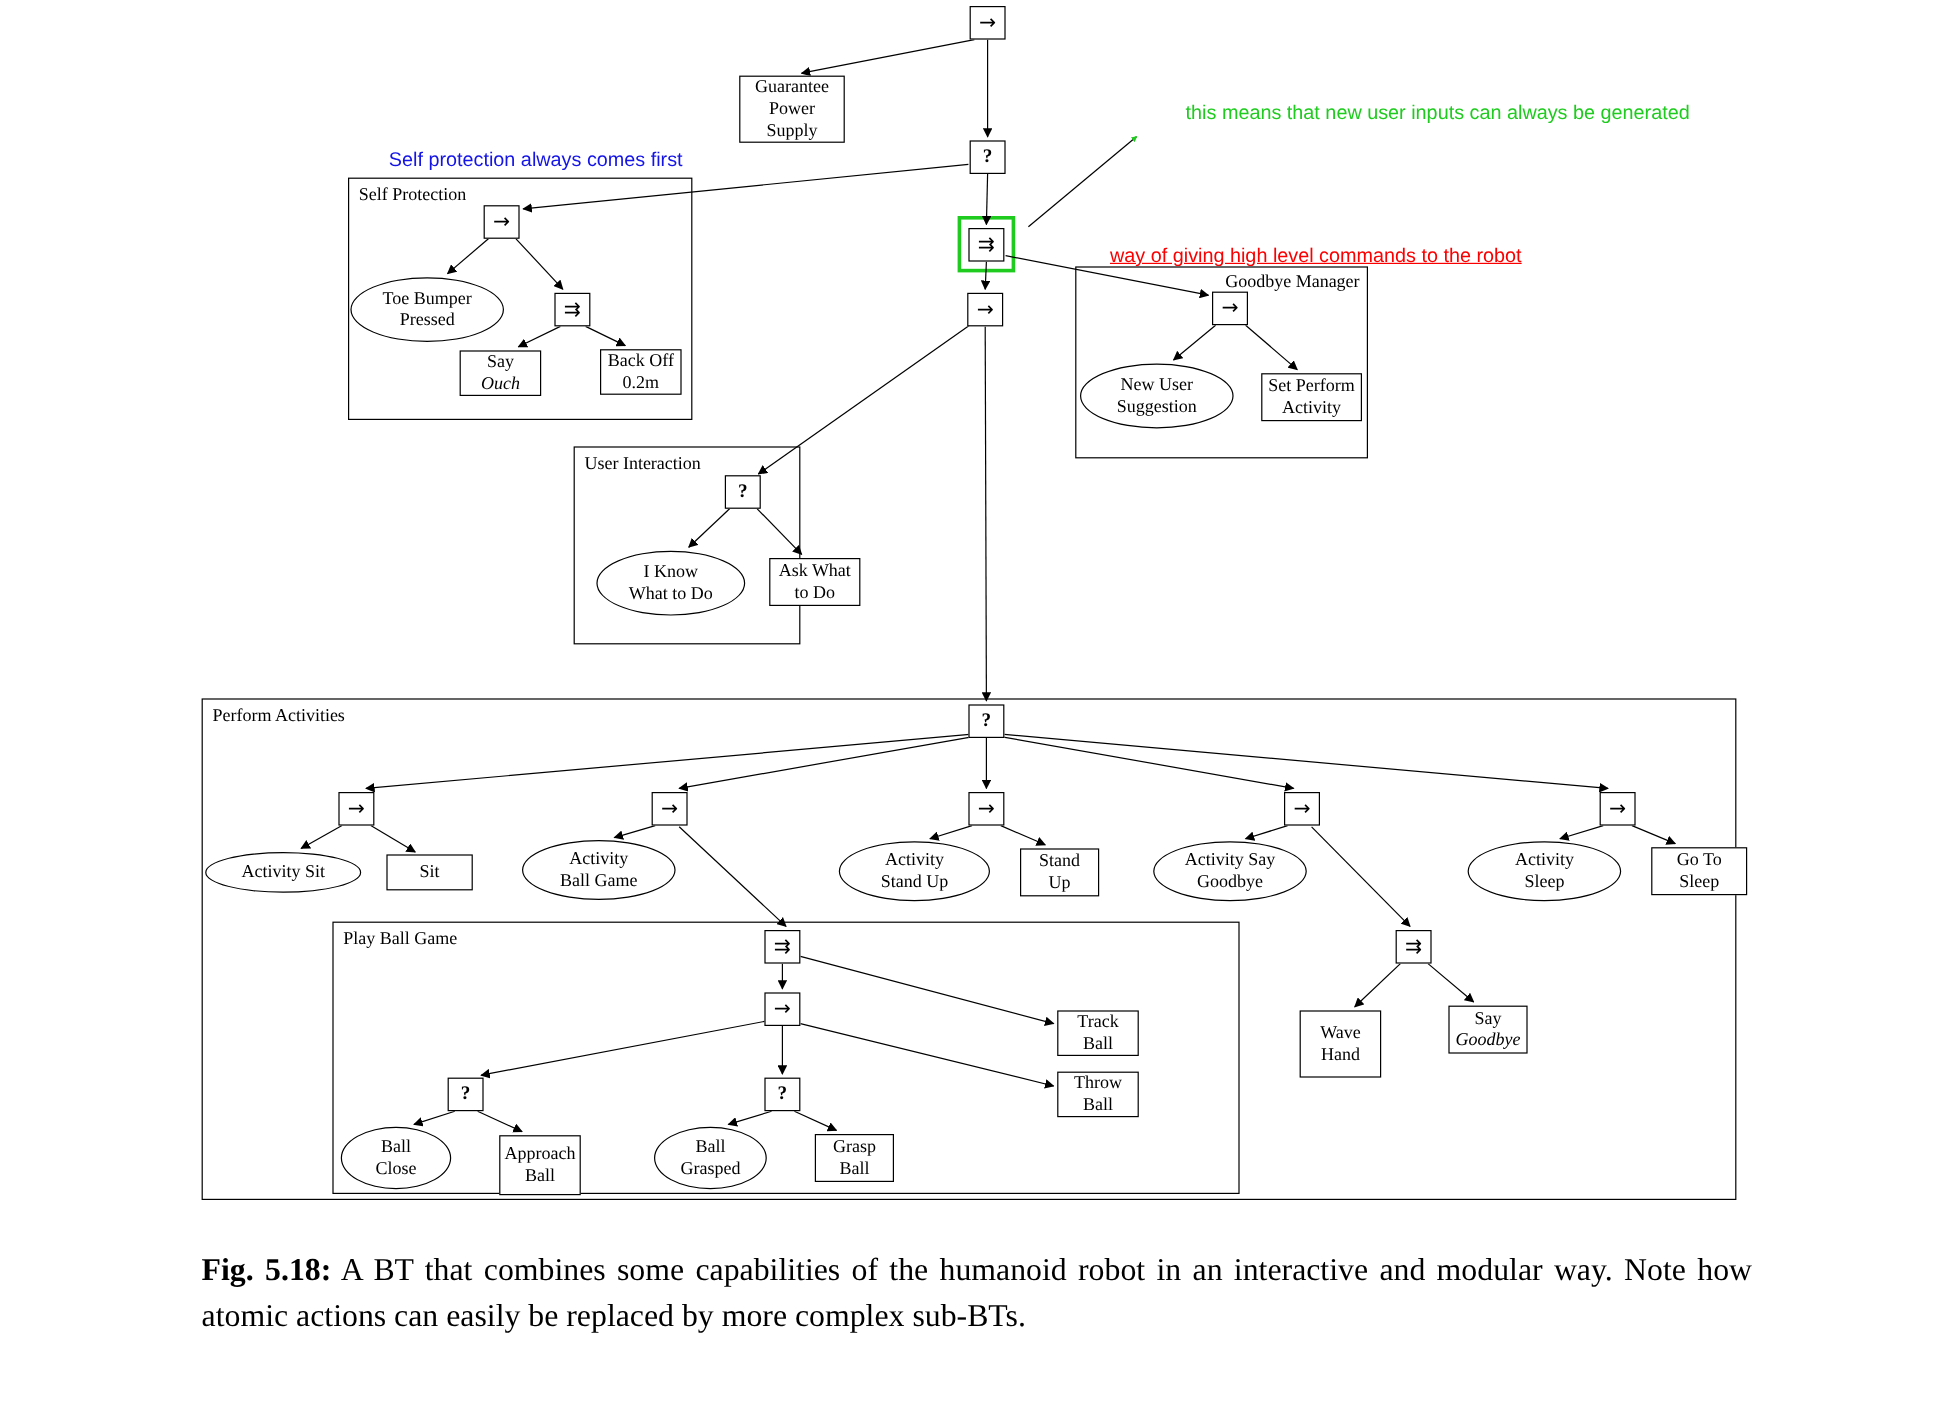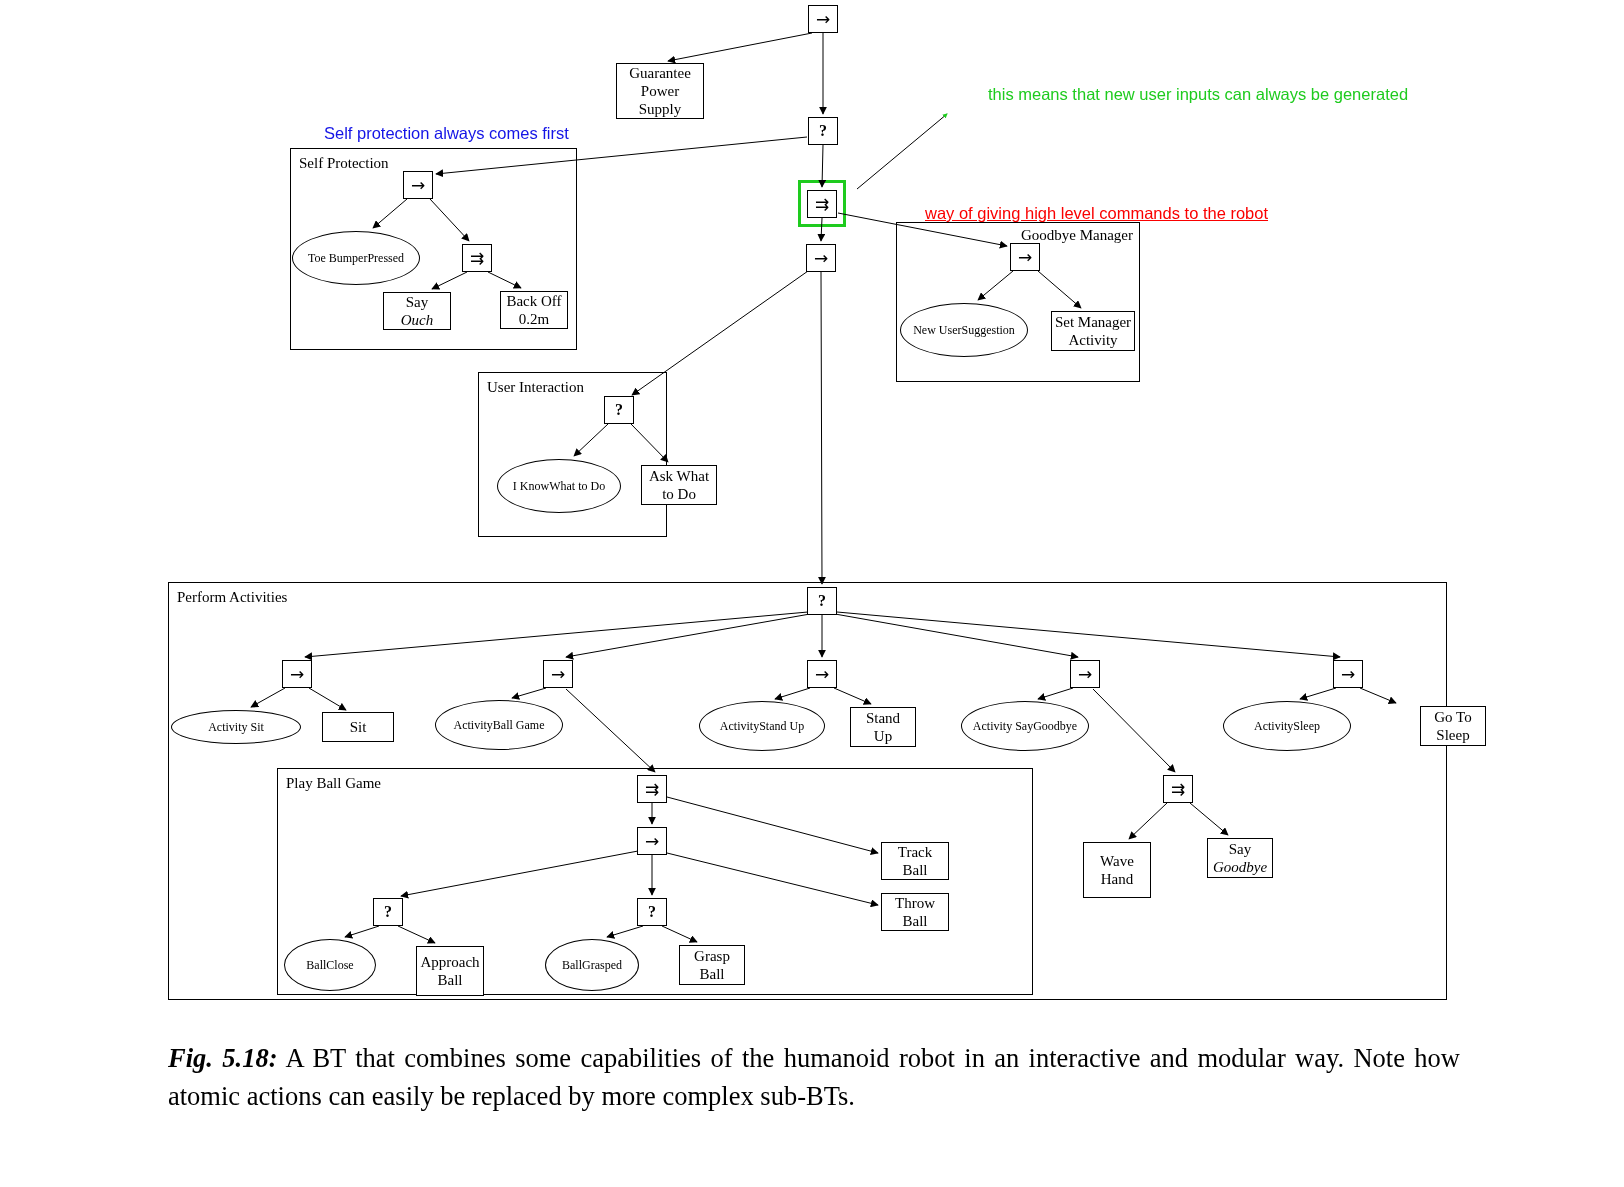--- a/index.html
+++ b/index.html
@@ -13,38 +13,38 @@
 
   .ctrl { position:absolute; width:30px; height:28px; border:1px solid var(--ink); background:#fff;
           display:flex; align-items:center; justify-content:center;
           font-family:"DejaVu Sans","DejaVu Serif",serif; font-size:17px; line-height:1; }
   .ctrl.q { font-family:"Liberation Serif",serif; font-weight:700; font-size:16px; }
 
   .action { position:absolute; border:1px solid var(--ink); background:#fff;
             display:flex; flex-direction:column; align-items:center; justify-content:center;
             text-align:center; font-size:15px; line-height:1.2; }
   .cond { position:absolute; border:1px solid var(--ink); border-radius:50%; background:#fff;
-          display:flex; flex-direction:row; align-items:center; justify-content:center;
-          text-align:center; font-size:12px; line-height:1.2; }
+          display:flex; flex-direction:column; align-items:center; justify-content:center;
+          text-align:center; font-size:15px; line-height:1.2; }
   .it { font-style:italic; }
 
   svg.edges { position:absolute; left:0; top:0; }
   svg.edges line { stroke:var(--ink); stroke-width:1; }
   line.green-arrow { stroke:var(--green); stroke-width:4.5; }
 
   .hl { position:absolute; border:3px solid var(--green); background:transparent; }
 
   .note { position:absolute; font-family:"Liberation Sans",sans-serif; font-size:16.5px; white-space:nowrap; }
   .note.blue { color:var(--blue); }
   .note.green { color:var(--green); }
   .note.red { color:var(--red); text-decoration:underline; }
 
   .caption { position:absolute; left:168px; top:1040px; width:1292px;
              font-size:26.5px; line-height:1.42; text-align:justify; }
-  .caption b { font-weight:700;font-style:italic; }
+  .caption b { font-weight:700; }
 </style>
 </head>
 <body>
 
 <div class="group" style="left:290px;top:148px;width:287px;height:202px">
   <span class="group-label">Self Protection</span>
 </div>
 <div class="group" style="left:896px;top:222px;width:244px;height:160px">
   <span class="group-label right">Goodbye Manager</span>
 </div>
@@ -141,35 +141,35 @@
   </div>
 <div class="action" style="left:383px;top:292px;width:68px;height:38px">
   <span>Say</span>
   <span class="it">Ouch</span>
 </div>
 <div class="action" style="left:500px;top:291px;width:68px;height:38px">
     <div>Back Off</div>
     <div>0.2m</div>
   </div>
 <div class="action" style="left:1051px;top:311px;width:84px;height:40px">
-    <div>Set Manager</div>
+    <div>Set Perform</div>
     <div>Activity</div>
   </div>
 <div class="action" style="left:641px;top:465px;width:76px;height:40px">
     <div>Ask What</div>
     <div>to Do</div>
   </div>
 <div class="action" style="left:322px;top:712px;width:72px;height:30px">
     <div>Sit</div>
   </div>
 <div class="action" style="left:850px;top:707px;width:66px;height:40px">
     <div>Stand</div>
     <div>Up</div>
   </div>
-<div class="action" style="left:1420px;top:706px;width:66px;height:40px">
+<div class="action" style="left:1376px;top:706px;width:80px;height:40px">
     <div>Go To</div>
     <div>Sleep</div>
   </div>
 <div class="action" style="left:1083px;top:842px;width:68px;height:56px">
     <div>Wave</div>
     <div>Hand</div>
   </div>
 <div class="action" style="left:1207px;top:838px;width:66px;height:40px">
   <span>Say</span>
   <span class="it">Goodbye</span>

